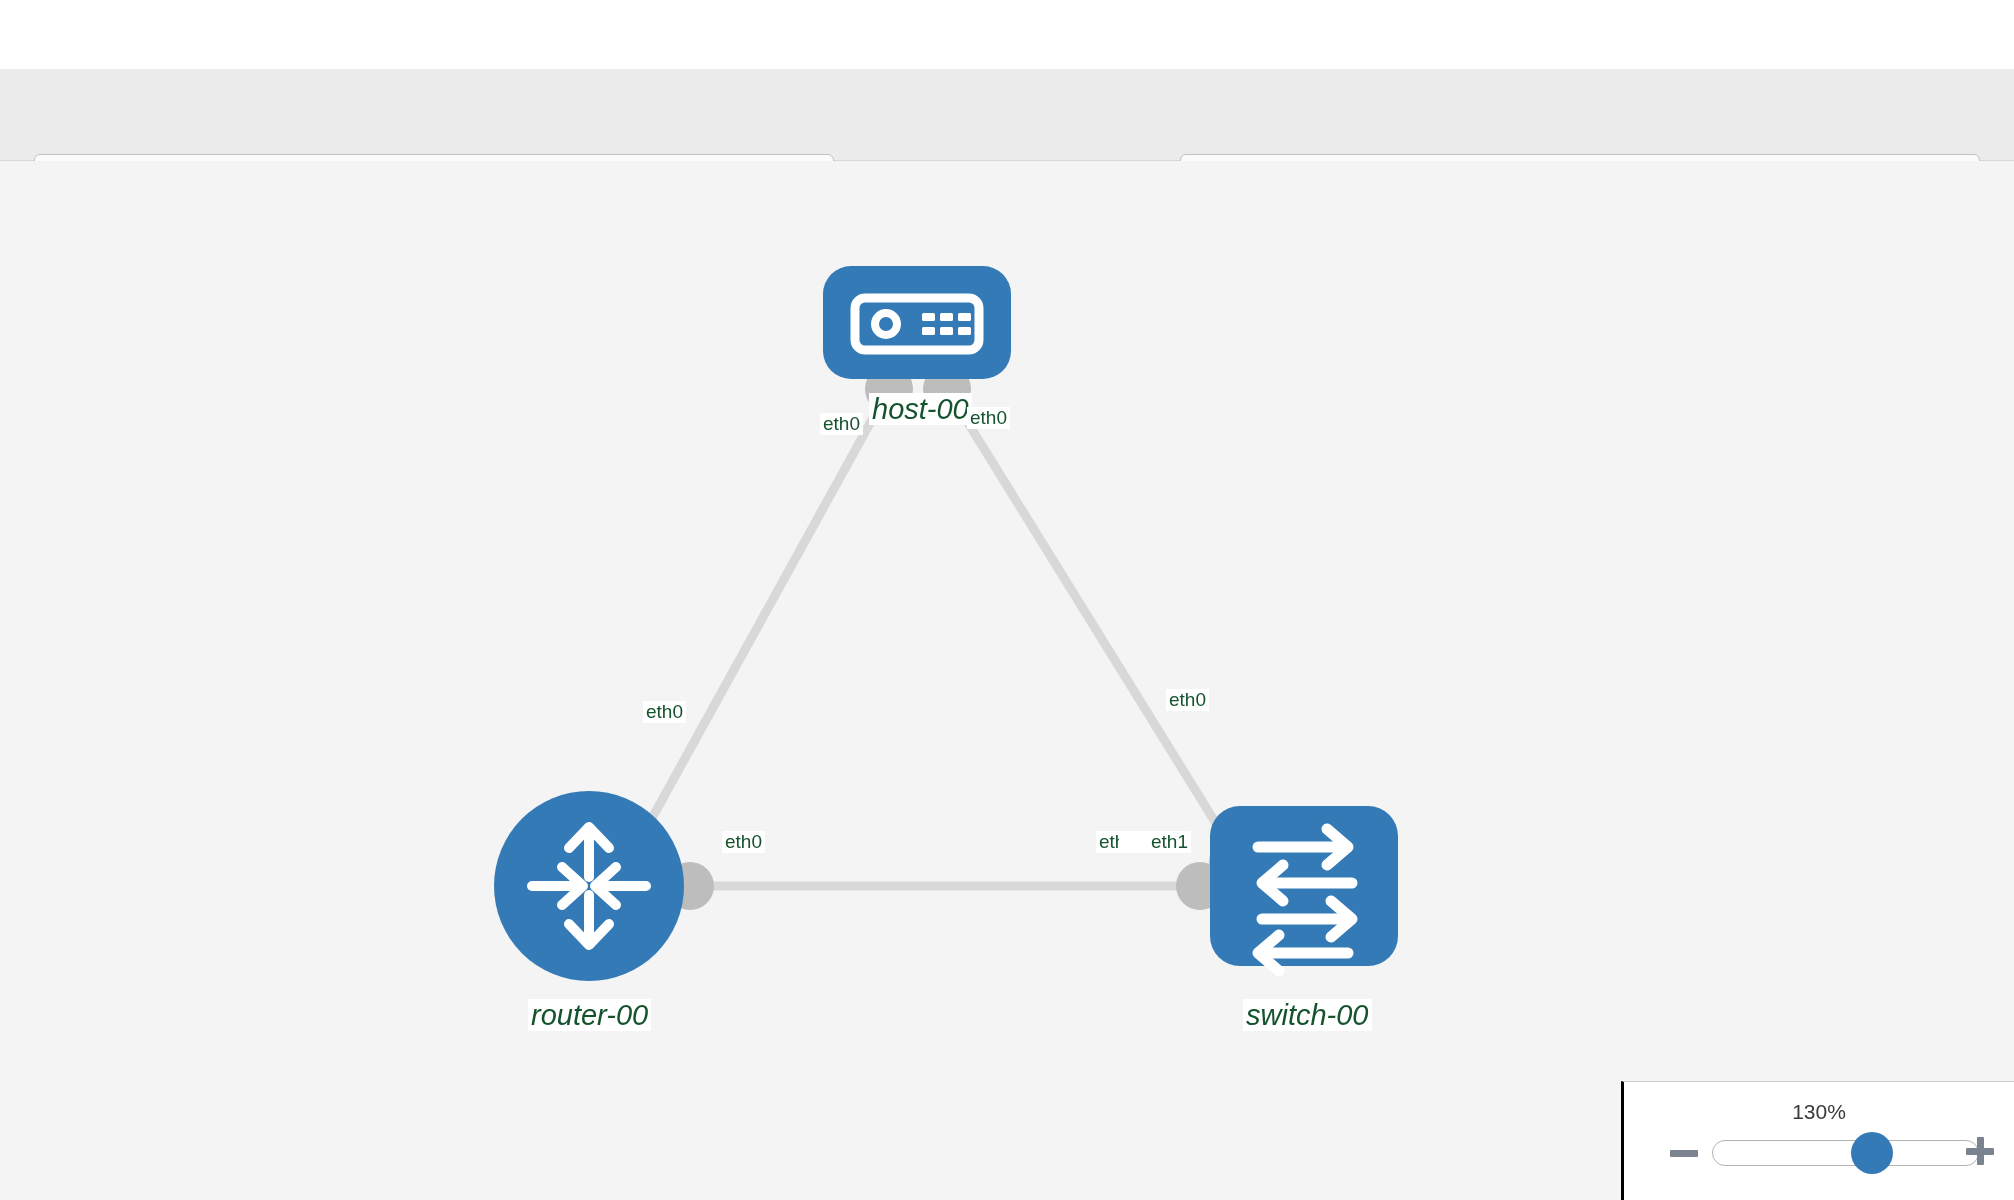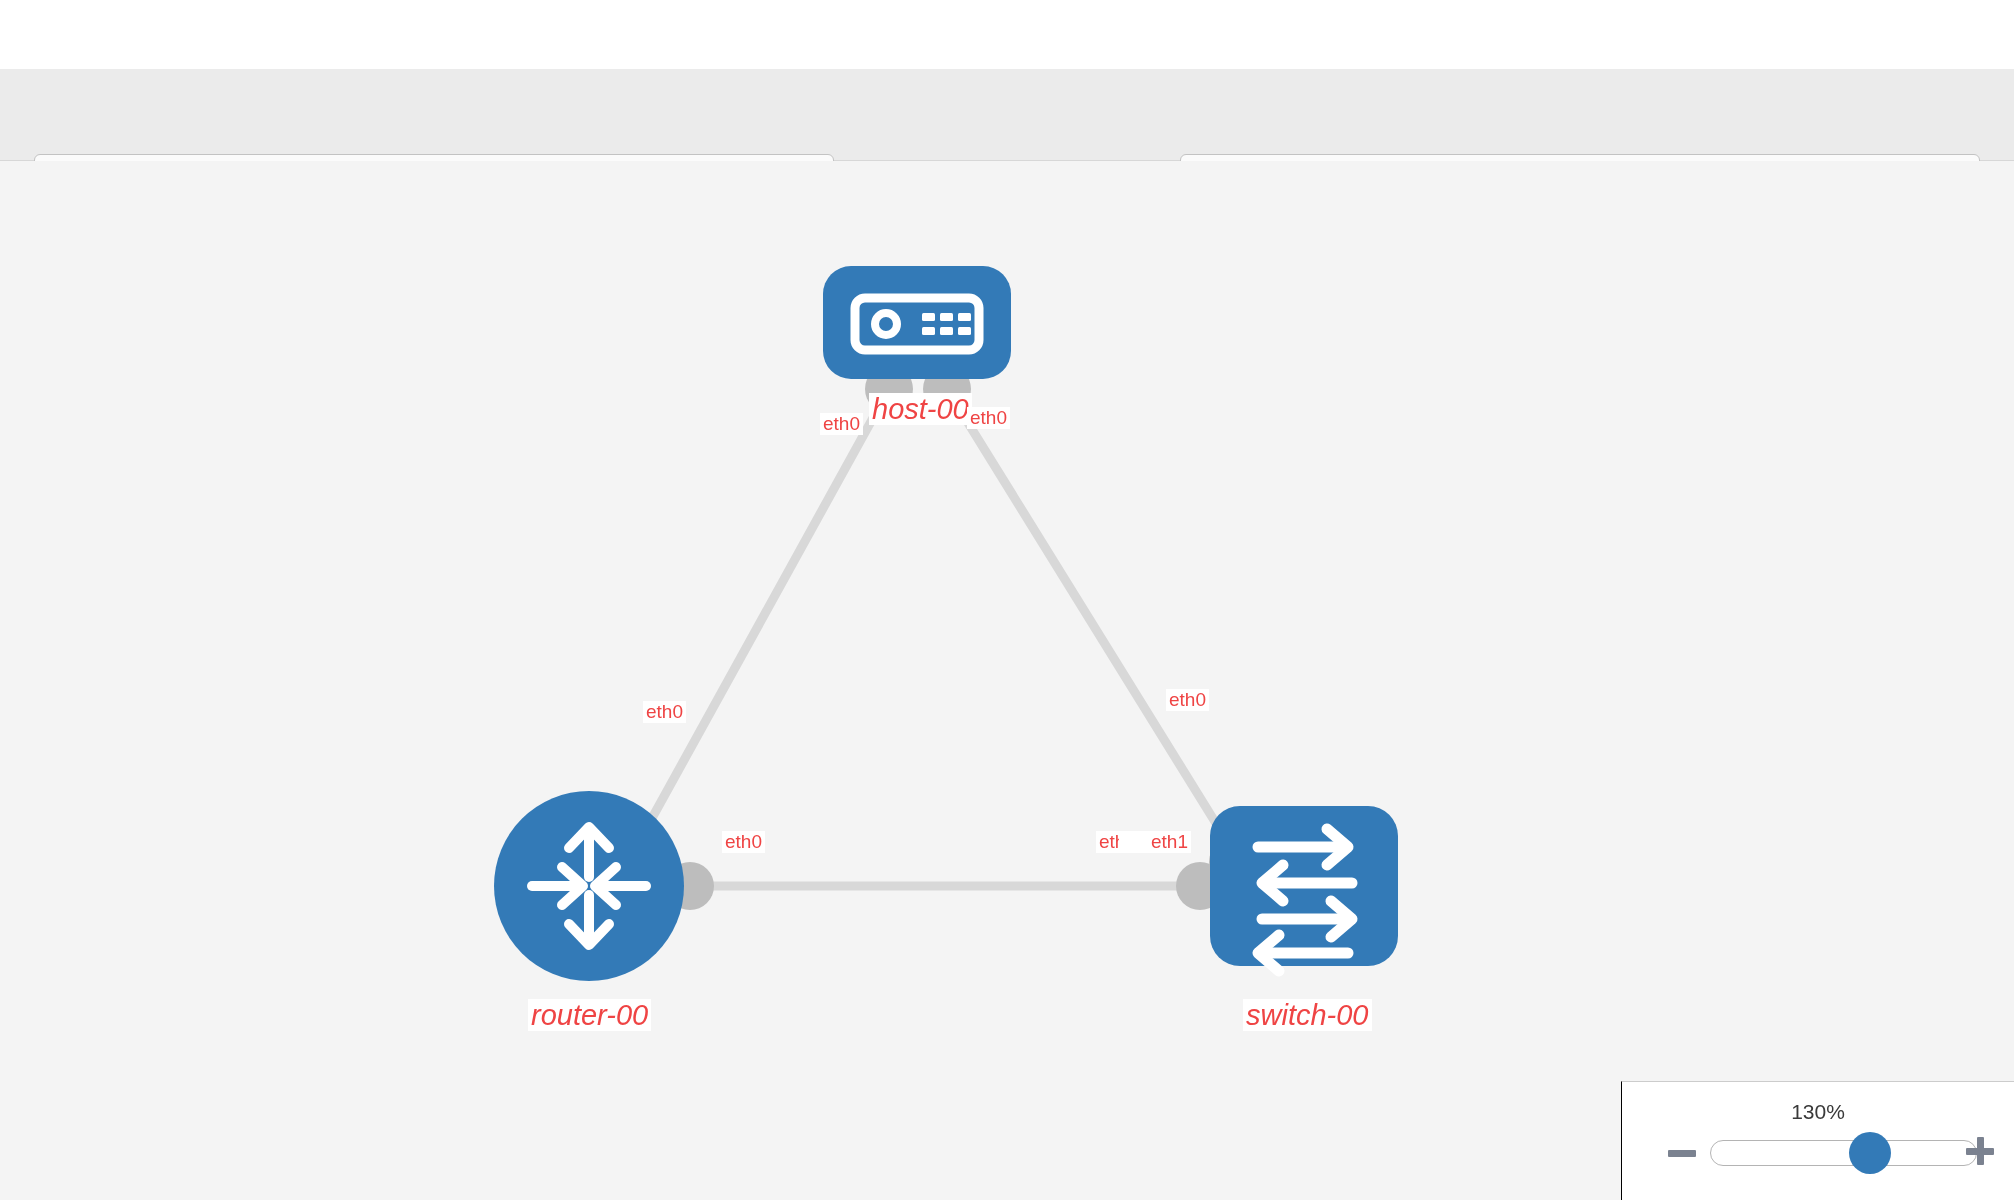--- a/index.html
+++ b/index.html
@@ -118,35 +118,35 @@
     width: 2014px; height: 1039px;
     background: #f4f4f4;
     overflow: hidden;
   }
   .canvas svg { position: absolute; left: 0; top: 0; }
 
   
   .nodelabel {
     position: absolute;
     background: #ffffff;
-    color: #ef4444;
+    color: #14532d;
     white-space: nowrap;
     line-height: 1.05;
   }
   .nodelabel.big  { font-size: 29px; padding: 1px 3px; font-style: italic; }
   .nodelabel.small{ font-size: 19px; padding: 1px 3px; }
 
   
   .zoom-widget {
     position: absolute;
     left: 1621px; top: 1081px;
     width: 393px; height: 119px;
     background: #ffffff;
     border-top: 1px solid #cccccc;
-    border-left: 1px solid #000000;
+    border-left: 3px solid #000000;
   }
   .zoom-pct {
     position: absolute;
     left: 0; right: 0; top: 18px;
     text-align: center;
     font-size: 21px;
     color: #3a3a3a;
   }
   .zoom-minus, .zoom-plus {
     position: absolute;

